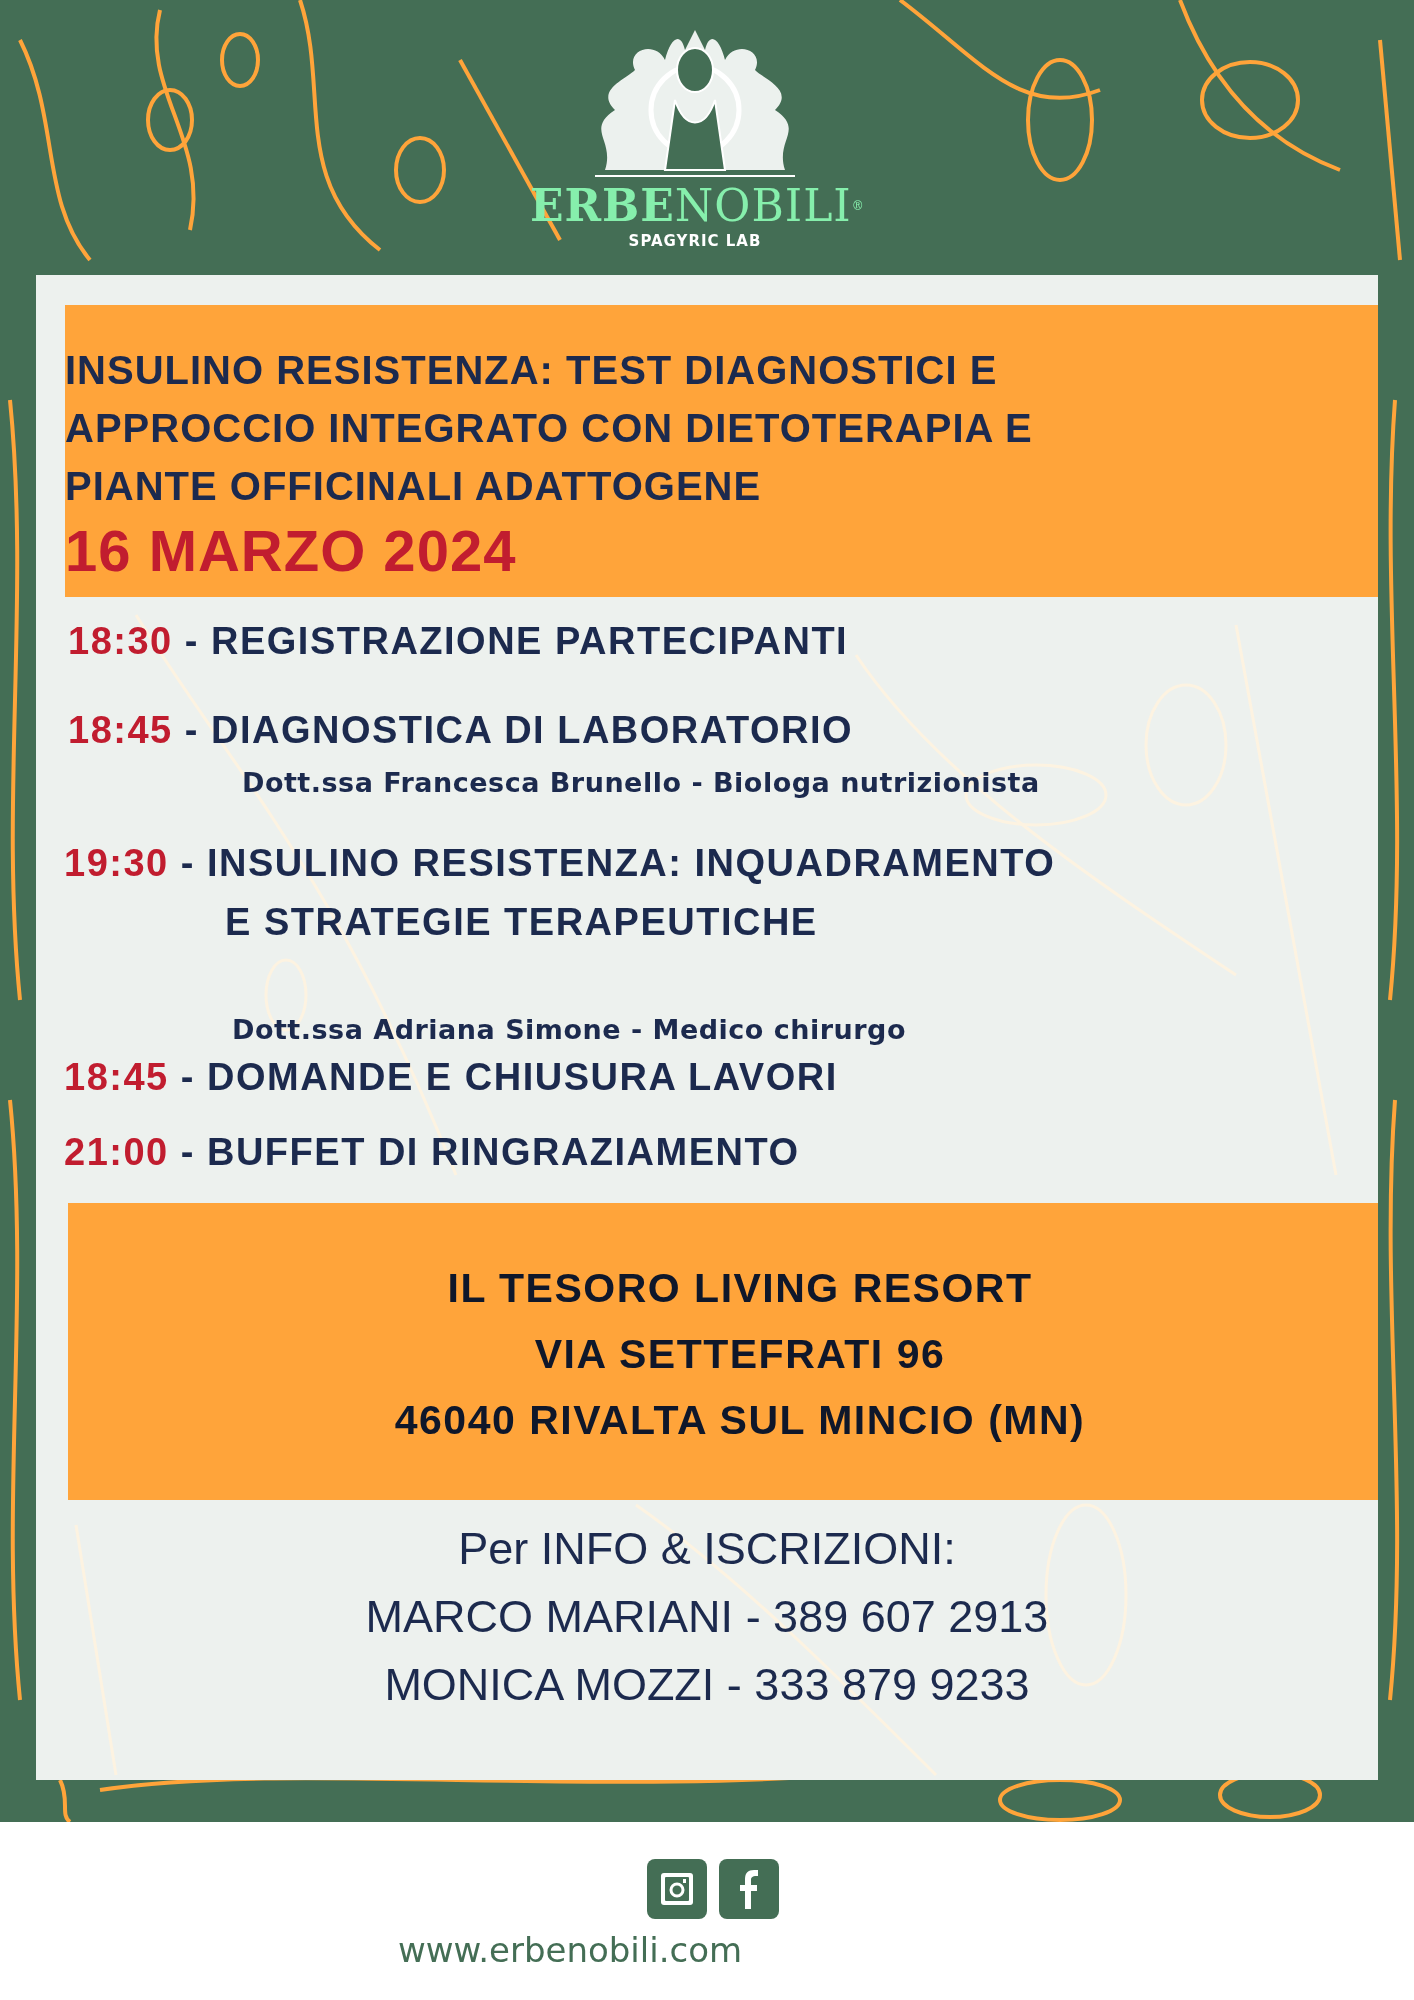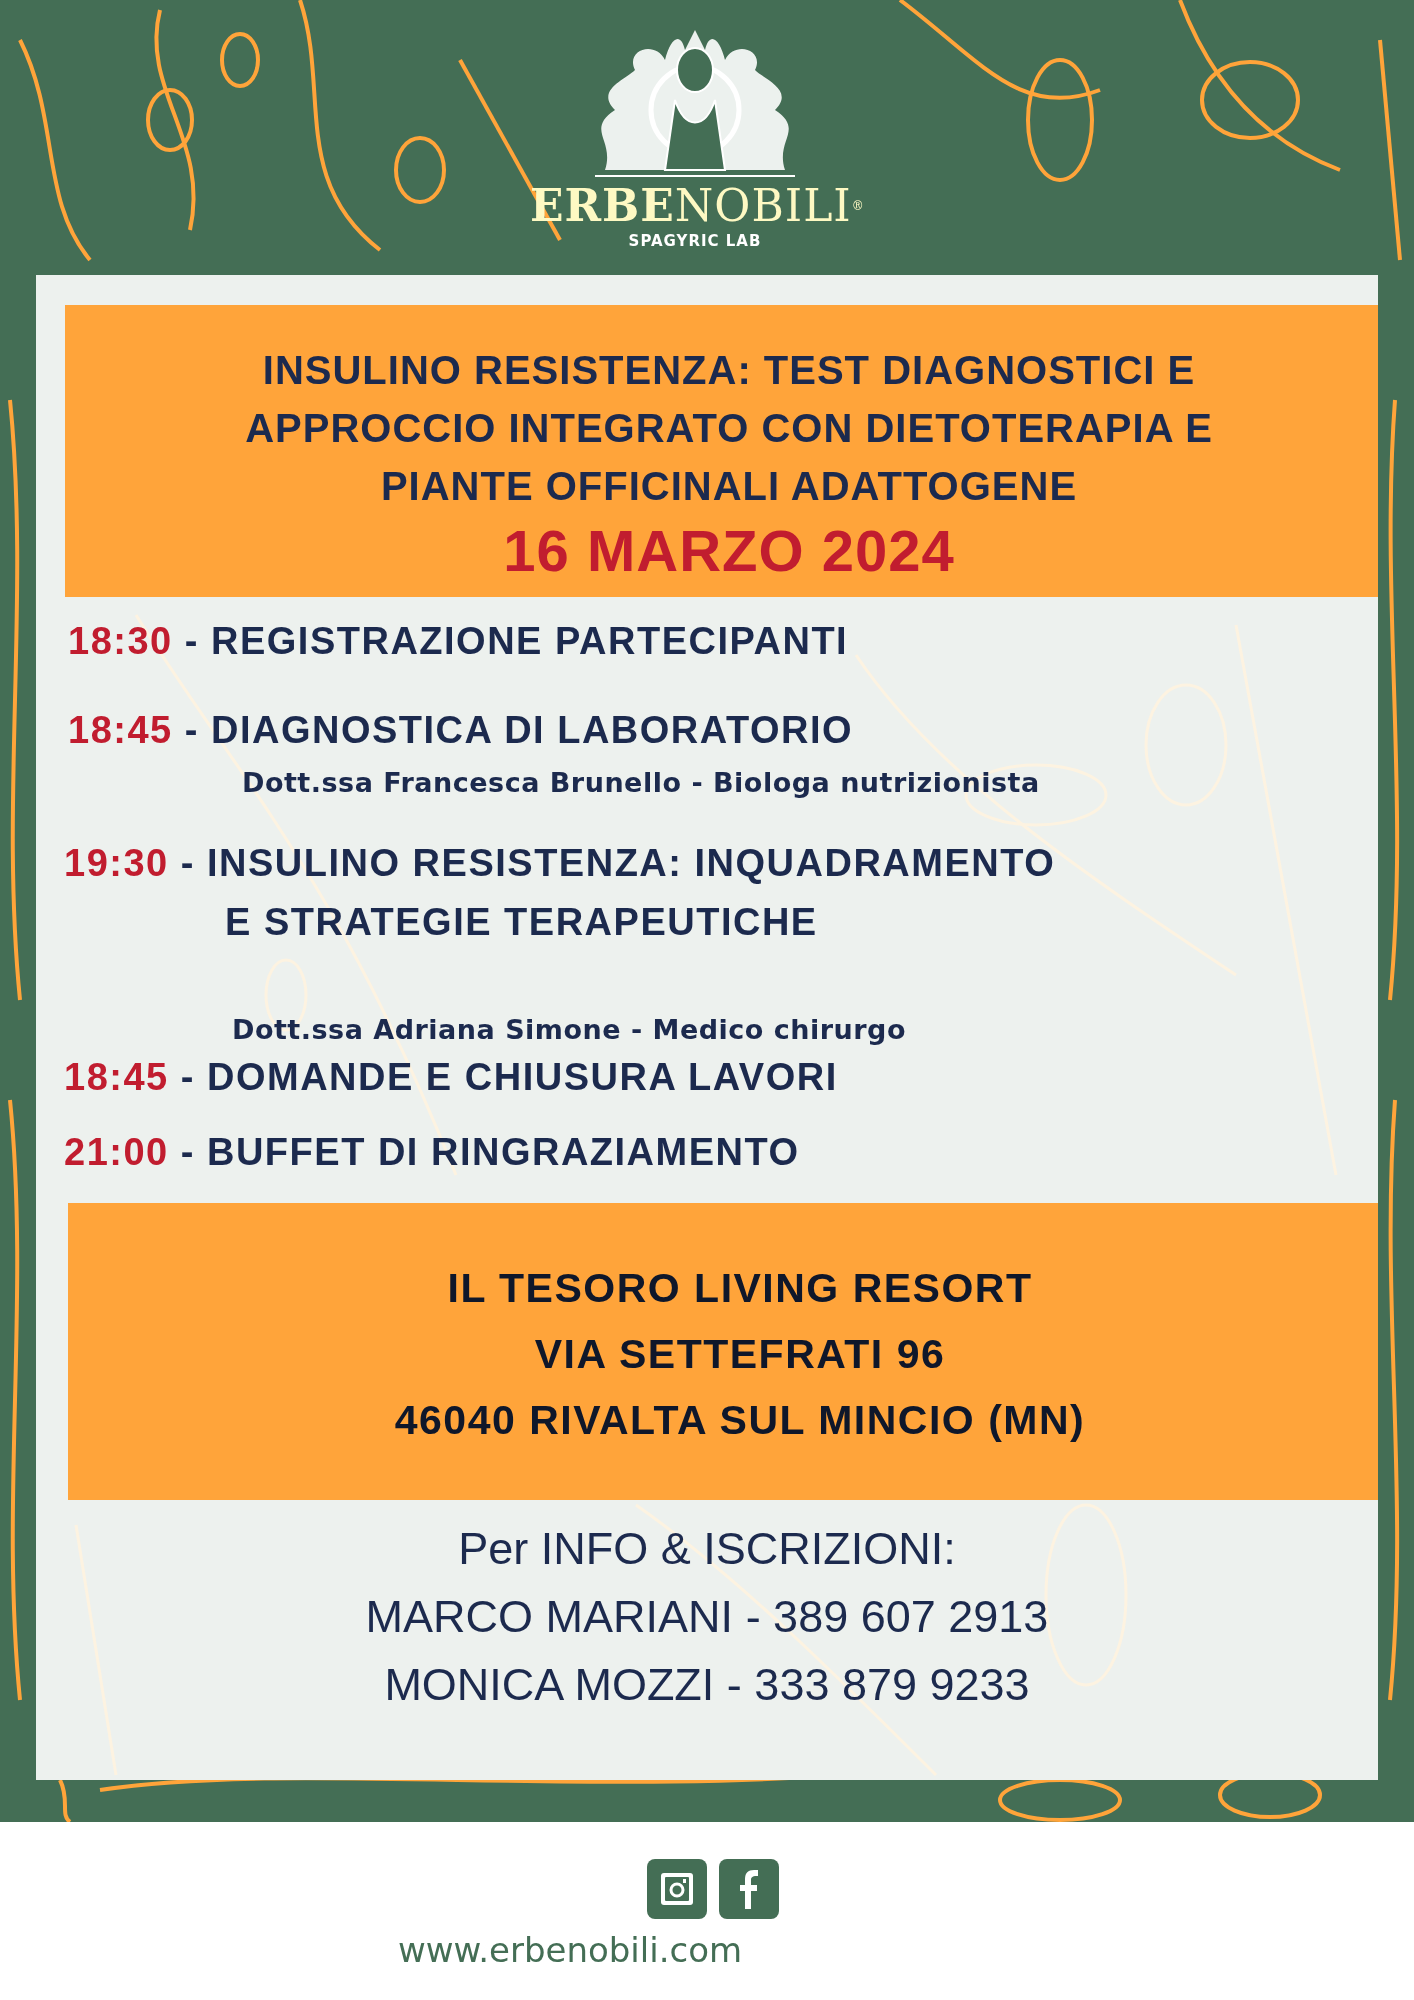--- a/index.html
+++ b/index.html
@@ -12,39 +12,39 @@
   }
   .deco { position: absolute; left: 0; top: 0; width: 1414px; height: 1822px; }
 
   .logo {
     position: absolute; left: 530px; top: 30px; width: 330px; height: 220px;
     text-align: center; color: #ffffff;
   }
   .logo-emblem { position: absolute; left: 45px; top: 0; width: 240px; height: 150px; }
   .logo-wordmark {
     position: absolute; left: 0; top: 152px; width: 330px;
-    font-family: "DejaVu Serif", serif; font-size: 44px; letter-spacing: 1px; color: #fef9c3;
+    font-family: "DejaVu Serif", serif; font-size: 44px; letter-spacing: 1px; color: #86efac;
     line-height: 48px;
   }
   .logo-wordmark b { font-weight: bold; }
   .logo-wordmark span.reg { font-size: 12px; vertical-align: top; }
   .logo-sub {
     position: absolute; left: 0; top: 202px; width: 330px;
     font-family: "DejaVu Sans", sans-serif; font-weight: bold; font-size: 15px; letter-spacing: 1px;
   }
 
   .panel {
     position: absolute; left: 36px; top: 275px; width: 1342px; height: 1505px;
     background: #edf1ee; overflow: hidden;
   }
   .panel-deco { position: absolute; left: 0; top: 0; width: 1342px; height: 1505px; }
 
   .title-box {
     position: absolute; left: 29px; top: 30px; width: 1328px; height: 292px;
-    background: #ffa43a; text-align: center; color: #1c2a4e;
+    background: #ffa43a; color: #1c2a4e;
   }
   .title-lines {
     position: absolute; left: 0; top: 36px; width: 100%;
     font-family: "Liberation Sans", sans-serif; font-weight: bold;
     font-size: 40px; line-height: 58px; letter-spacing: 1px;
   }
   .title-date {
     position: absolute; left: 0; top: 214px; width: 100%;
     font-family: "Liberation Sans", sans-serif; font-weight: bold;
     font-size: 58px; line-height: 64px; color: #c11d2f; letter-spacing: 1px;

